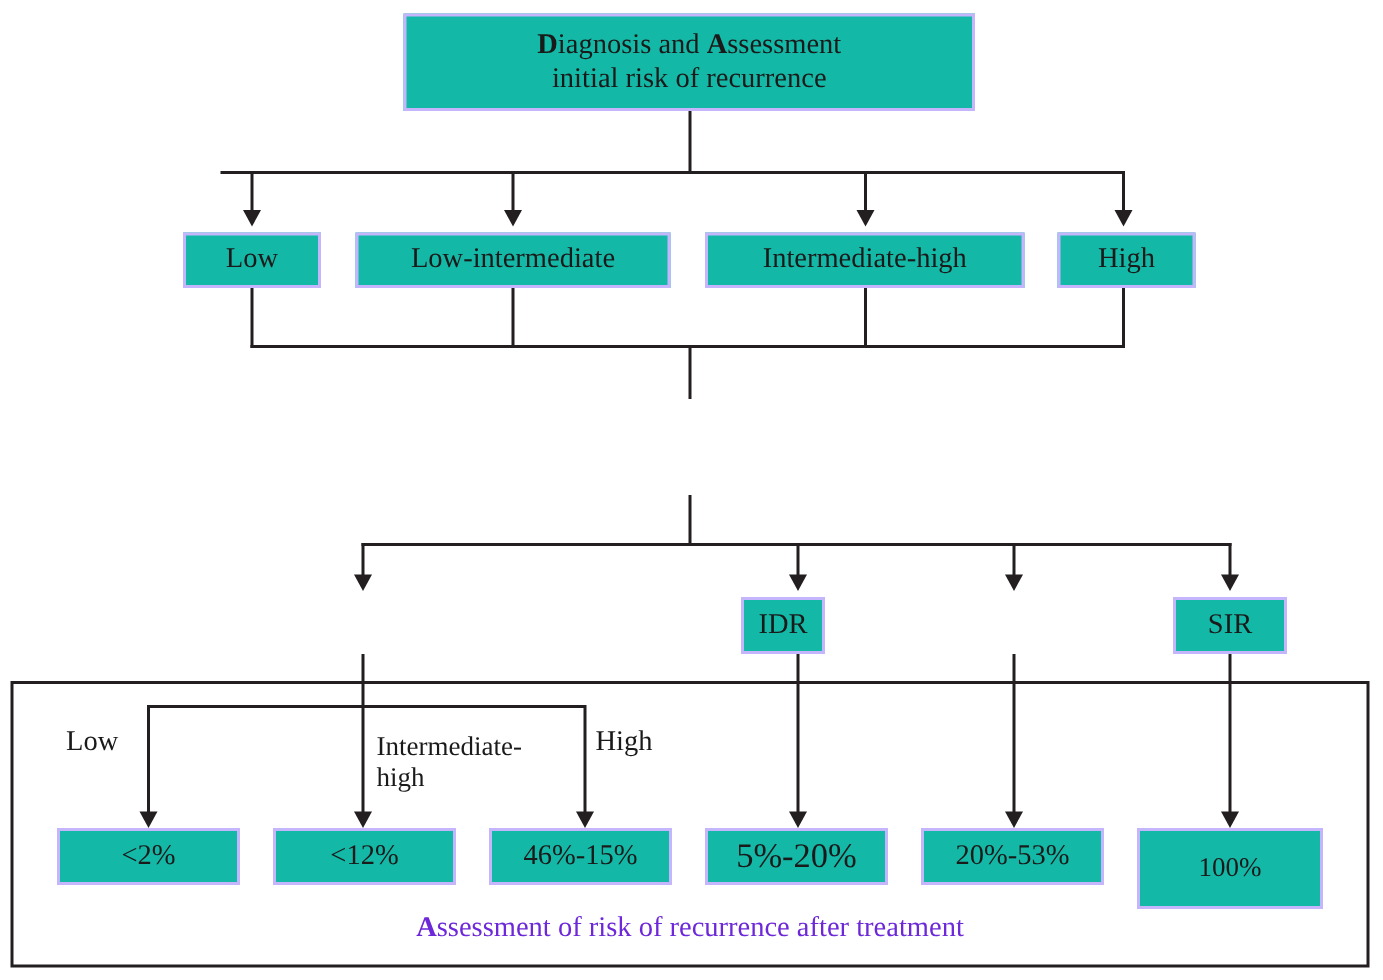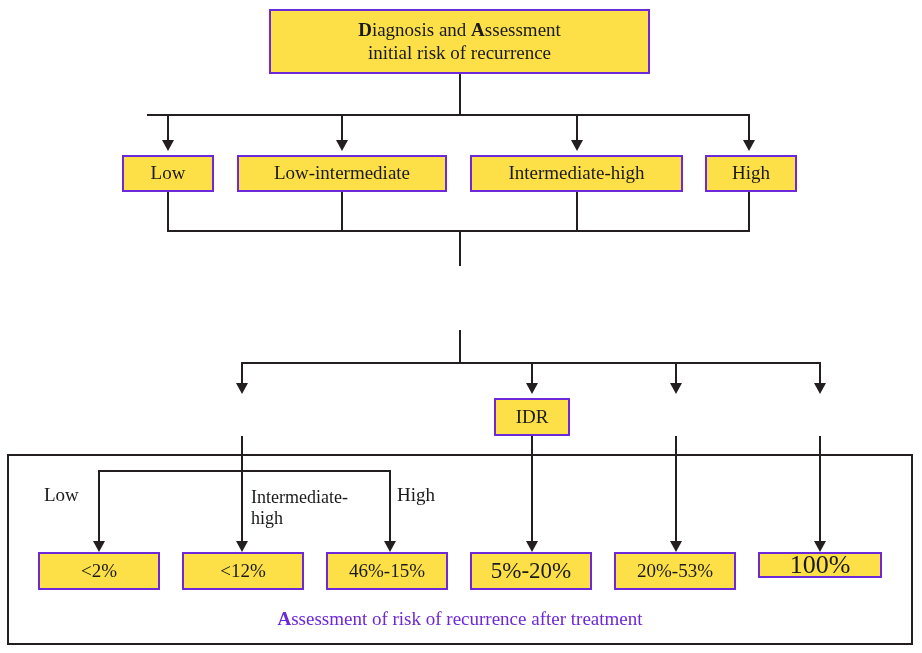--- a/index.html
+++ b/index.html
@@ -12,22 +12,22 @@
     width: 922px;
     height: 653px;
     background: #ffffff;
     font-family: "Liberation Serif", "DejaVu Serif", serif;
     color: #1a1a1a;
     overflow: hidden;
   }
   .box {
     position: absolute;
     box-sizing: border-box;
-    border: 2px solid #6d28d9;
-    background: #fde047;
+    border: 2px solid #c4b5fd;
+    background: #14b8a6;
     display: flex;
     align-items: center;
     justify-content: center;
     text-align: center;
     line-height: 1.18;
     color: #1a1a1a;
   }
   .box-lines {
     flex-direction: column;
   }
@@ -121,22 +121,25 @@
 
   <div class="line vline" style="left:531px; top:362px; height:23px;"></div>
   <div class="arrow" style="left:526px; top:383px;"></div>
 
   <div class="line vline" style="left:675px; top:362px; height:23px;"></div>
   <div class="arrow" style="left:670px; top:383px;"></div>
 
   <div class="line vline" style="left:819px; top:362px; height:23px;"></div>
   <div class="arrow" style="left:814px; top:383px;"></div>
 
-  <div class="box" style="left:494px; top:398px; width:76px; height:38px; font-size:19px;">
+  <div class="box" style="left:494px; top:398px; width:56px; height:38px; font-size:19px;">
     <span>IDR</span>
+  </div>
+  <div class="box" style="left:782px; top:398px; width:76px; height:38px; font-size:19px;">
+    <span>SIR</span>
   </div>
 
   <div class="outer-frame" style="left:7px; top:454px; width:906px; height:191px;"></div>
 
   <div class="line vline" style="left:241px; top:436px; height:36px;"></div>
   <div class="line hline" style="left:98px; top:470px; width:292px;"></div>
 
   <div class="line vline" style="left:98px; top:470px; height:73px;"></div>
   <div class="arrow" style="left:93px; top:541px;"></div>
 
@@ -174,21 +177,21 @@
   </div>
   <div class="box" style="left:326px; top:552px; width:122px; height:38px; font-size:19px;">
     <span>46%-15%</span>
   </div>
   <div class="box" style="left:470px; top:552px; width:122px; height:38px; font-size:23px;">
     <span>5%-20%</span>
   </div>
   <div class="box" style="left:614px; top:552px; width:122px; height:38px; font-size:19px;">
     <span>20%-53%</span>
   </div>
-  <div class="box" style="left:758px; top:552px; width:124px; height:26px; font-size:26px;">
+  <div class="box" style="left:758px; top:552px; width:124px; height:54px; font-size:18px;">
     <span>100%</span>
   </div>
 
   <div class="caption" style="left:7px; top:608px; width:906px; font-size:19px;">
     <span class="b1">A</span><span>ssessment of risk of recurrence after treatment</span>
   </div>
 
 </div>
 
 </body></html>

